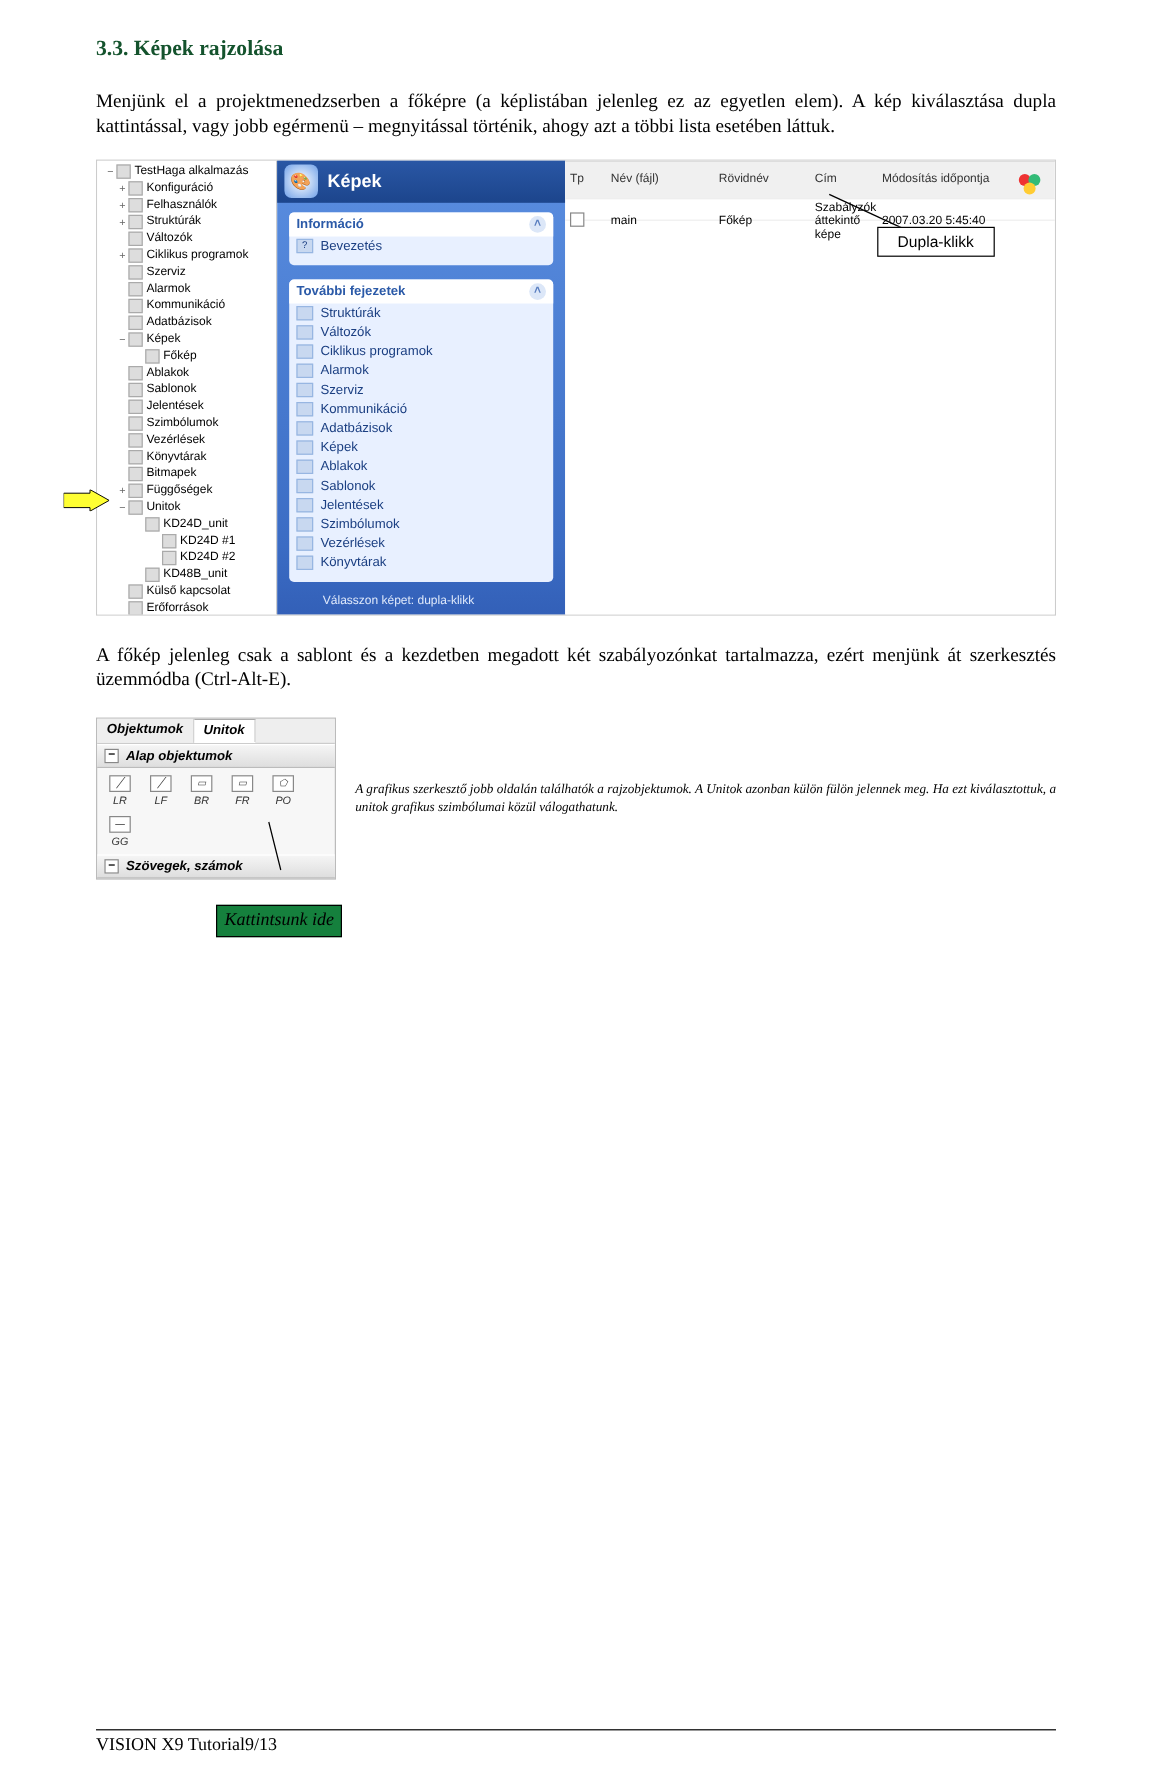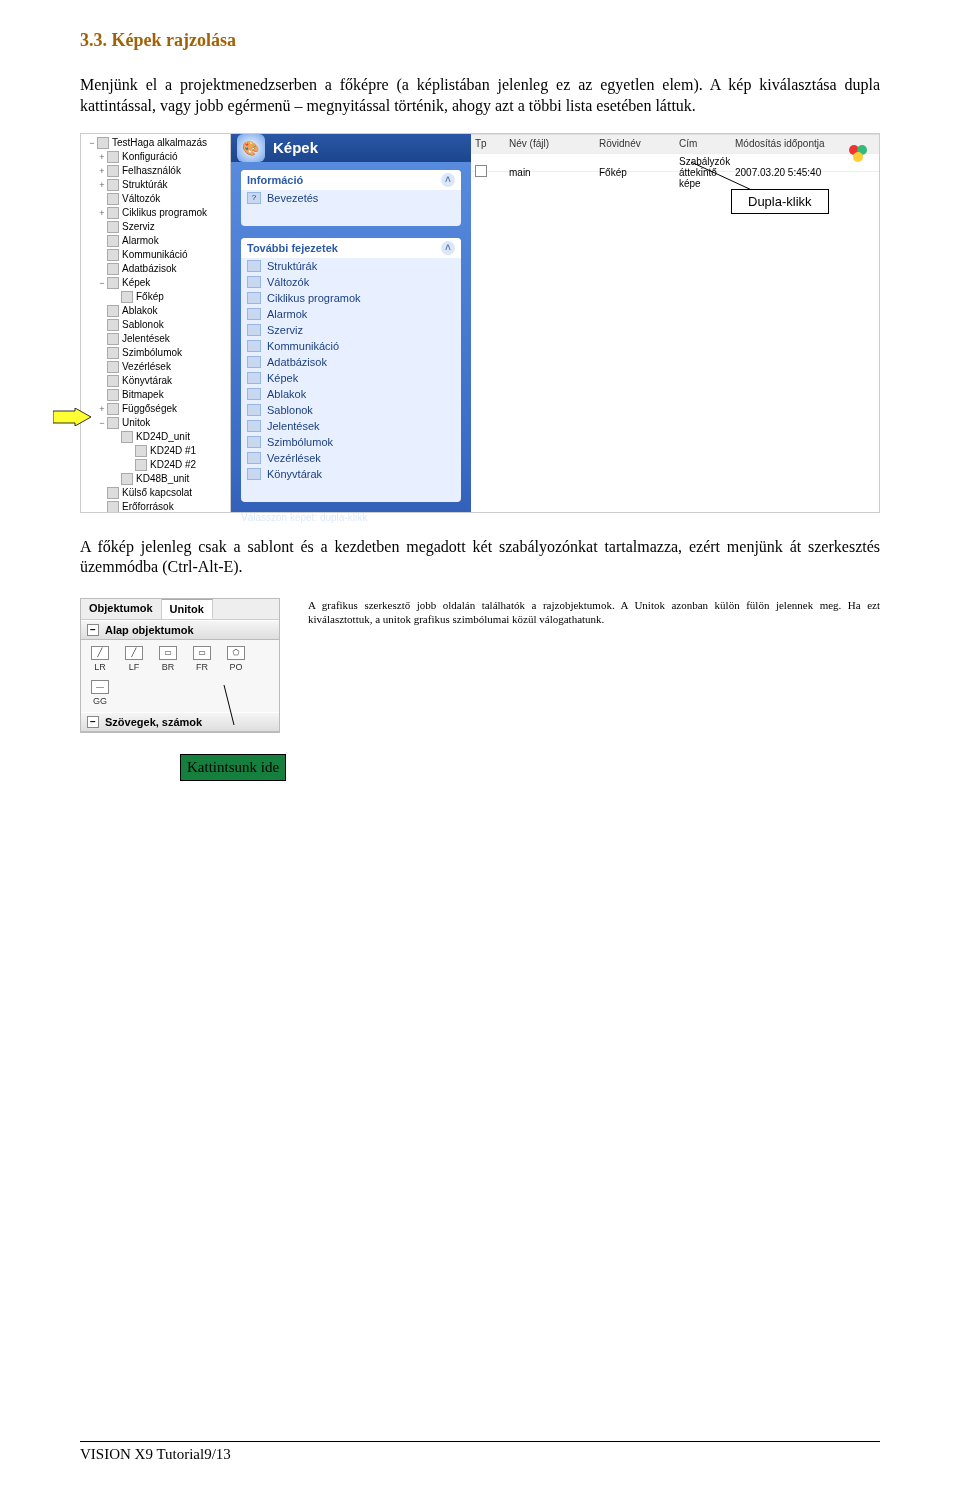--- a/index.html
+++ b/index.html
@@ -7,21 +7,21 @@
     font-family: "Times New Roman", serif;
     font-size: 16px;
     color: #000;
     background: #fff;
     width: 960px;
     min-height: 1493px;
     position: relative;
     padding: 30px 80px 60px 80px;
   }
   .heading {
-    color: #a16207;
+    color: #14532d;
     font-weight: bold;
     font-size: 18px;
     margin-bottom: 20px;
   }
   .para {
     text-align: justify;
     line-height: 1.3;
     margin-bottom: 16px;
     margin-top: 24px;
   }
@@ -109,21 +109,21 @@
     border-radius: 6px;
     margin-right: 8px;
     display:flex;align-items:center;justify-content:center;
     font-size:14px;
   }
   .card {
     background: #e8f0ff;
     color: #1b3f82;
     margin: 8px 10px 4px 10px;
     border-radius: 4px;
-    padding-bottom: 20px;
+    padding-bottom: 8px;
     font-size: 11px;
   }
   .card-head {
     background: #fff;
     color: #2b5aa8;
     font-weight: bold;
     padding: 3px 6px;
     border-radius: 4px 4px 0 0;
     display: flex;
     justify-content: space-between;
@@ -148,20 +148,21 @@
     width: 14px; height: 12px;
     margin-right: 6px;
     background: #c8d8f0;
     border: 1px solid #97b6e2;
     font-size:8px;text-align:center;line-height:10px;
   }
   .blue-footer {
     color: #dfe9fb;
     font-size: 10px;
     padding: 6px 10px;
+    margin-left: 28px;
   }
 
   
   .right-pane {
     flex: 1;
     background: #fff;
     position: relative;
   }
   .list-head, .list-row {
     display: grid;
@@ -169,21 +170,21 @@
     font-size: 10px;
     padding: 2px 4px;
     border-bottom: 1px solid #eee;
     align-items: center;
   }
   .list-head {
     background: #f0f0f0;
     color: #333;
     font-weight: normal;
     border-top: 1px solid #ddd;
-    height: 20px;
+    height: 32px;
   }
   .list-row { color: #000; height: 18px; }
   .chk {
     width: 12px; height: 12px;
     border: 1px solid #888;
     background: #fff;
     display:inline-block;
   }
 
   
@@ -207,23 +208,24 @@
   
   .hdr-right-icon {
     position: absolute;
     right: 10px; top: 8px;
     width: 22px; height: 22px;
   }
 
   
   .row2 {
     display: flex;
-    align-items: flex-start;
-    gap: 28px;
+    align-items: center;
+    gap: 16px;
     margin-top: 20px;
+    font-style: italic;
   }
   .panel2 {
     width: 200px;
     font-family: Tahoma, Arial, sans-serif;
     font-size: 11px;
     color: #000;
     border: 1px solid #bbb;
     background: #f7f7f7;
     position: relative;
   }

